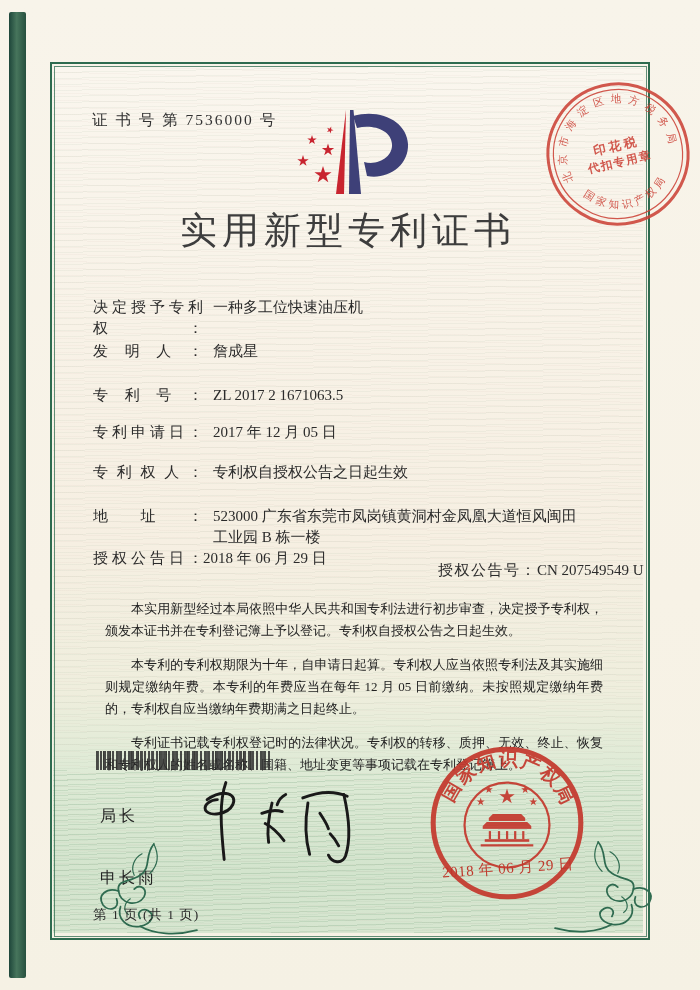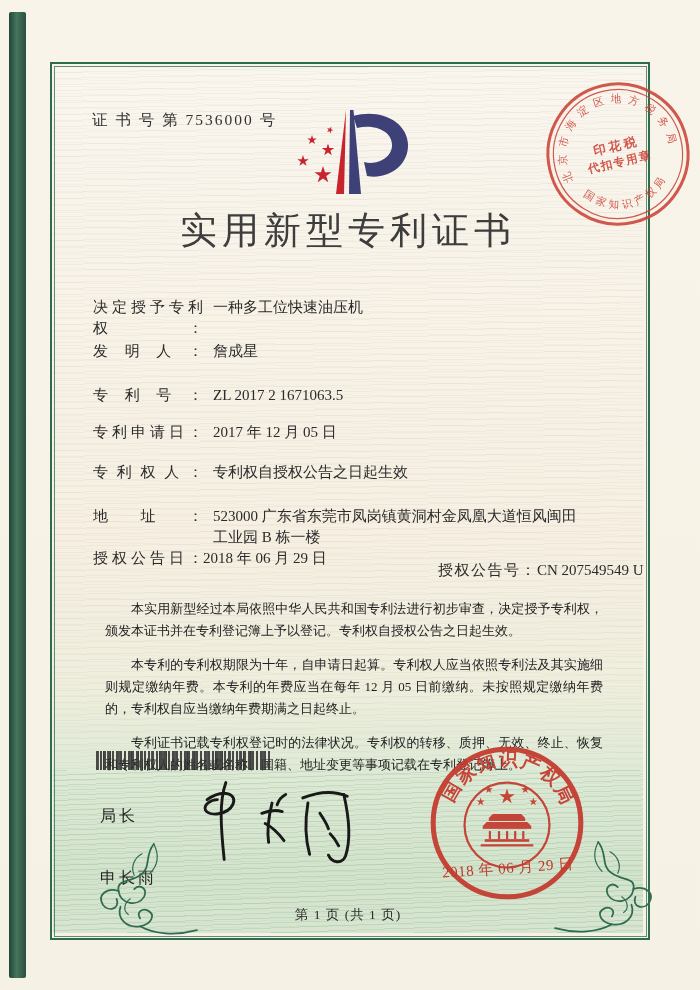--- a/index.html
+++ b/index.html
@@ -45,22 +45,22 @@
       repeating-linear-gradient(90deg,#1d1d1d 0 1px,rgba(0,0,0,0) 1px 7px),
       repeating-linear-gradient(90deg,#3a3a3a 0 3px,rgba(0,0,0,0) 3px 11px);}
   .sig-title{position:absolute;left:100px;top:806px;font-size:16px;color:#242424;letter-spacing:3px;}
   .sig-name{position:absolute;left:100px;top:836px;font-size:16px;color:#242424;letter-spacing:3px;margin-top:32px;}
   .signature{position:absolute;left:192px;top:774px;width:178px;height:94px;}
   .seal{position:absolute;left:418px;top:734px;width:178px;height:178px;opacity:.93;}
   .seal-date{position:absolute;left:418px;top:859px;width:180px;text-align:center;
     font-size:15px;color:#bf382c;letter-spacing:.5px;transform:rotate(-4deg);}
   .tax-stamp{position:absolute;left:542px;top:72px;width:152px;height:164px;
     transform:rotate(-13deg);opacity:.88;}
-  .footer{position:absolute;left:50px;top:906px;width:596px;text-align:center;
-    font-size:13.5px;color:#2c2c2c;letter-spacing:1px;}
+  .footer{position:absolute;left:50px;top:906px;width:596px;
+    font-size:13.5px;color:#2c2c2c;letter-spacing:1px;padding-left:43px;}
   .flourish{position:absolute;width:110px;height:98px;}
   .fl-left{left:90px;top:842px;}
   .fl-right{left:552px;top:840px;transform:scaleX(-1);}
 </style>
 </head>
 <body>
 
 <div class="page">
 
   <div class="spine"></div>

